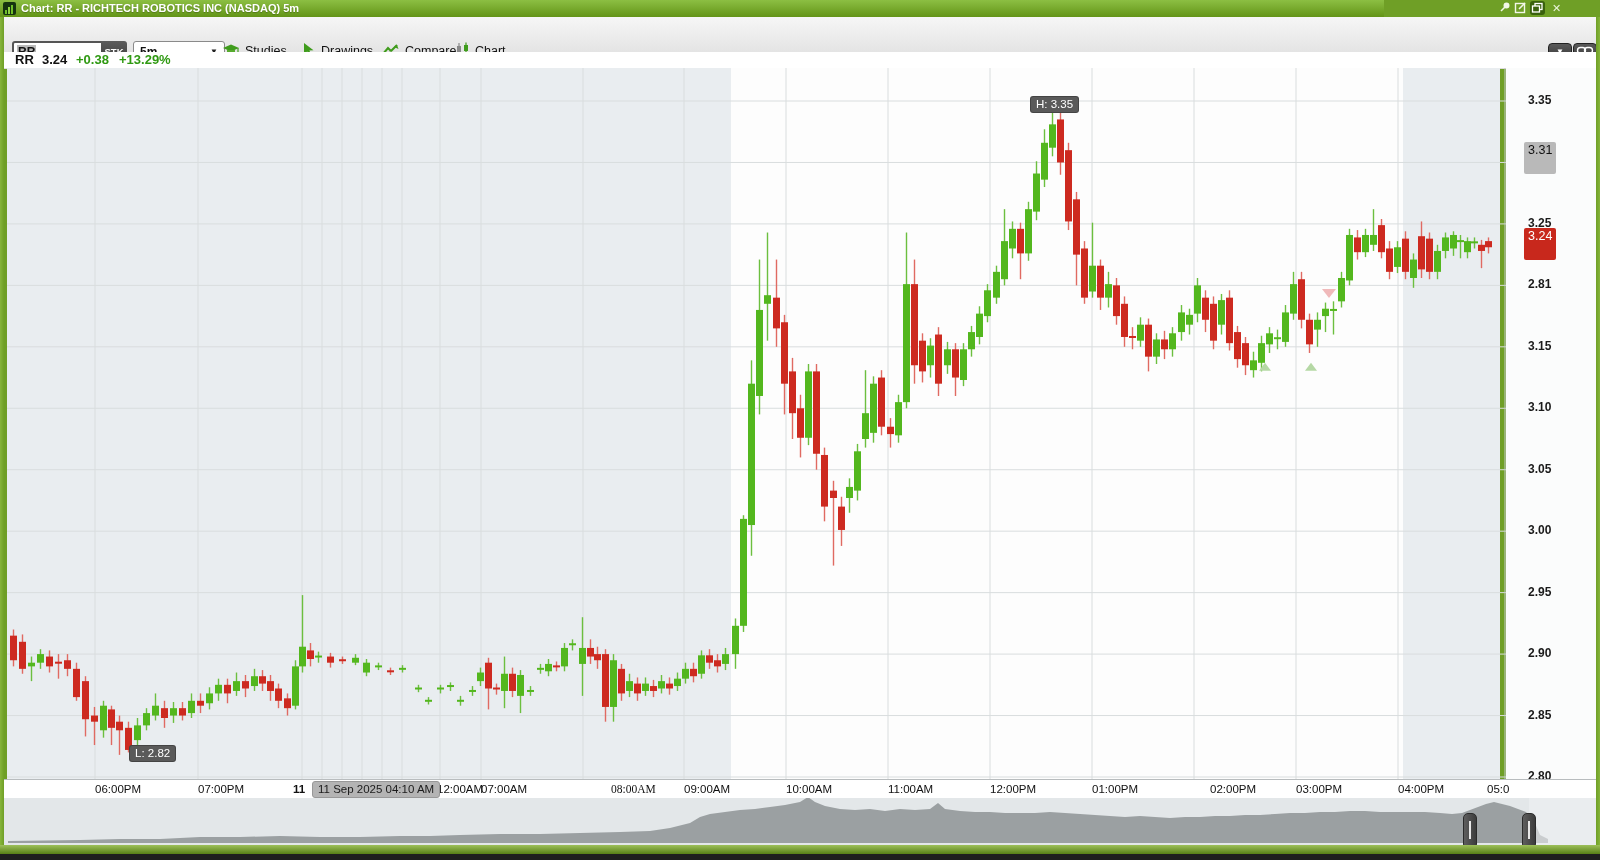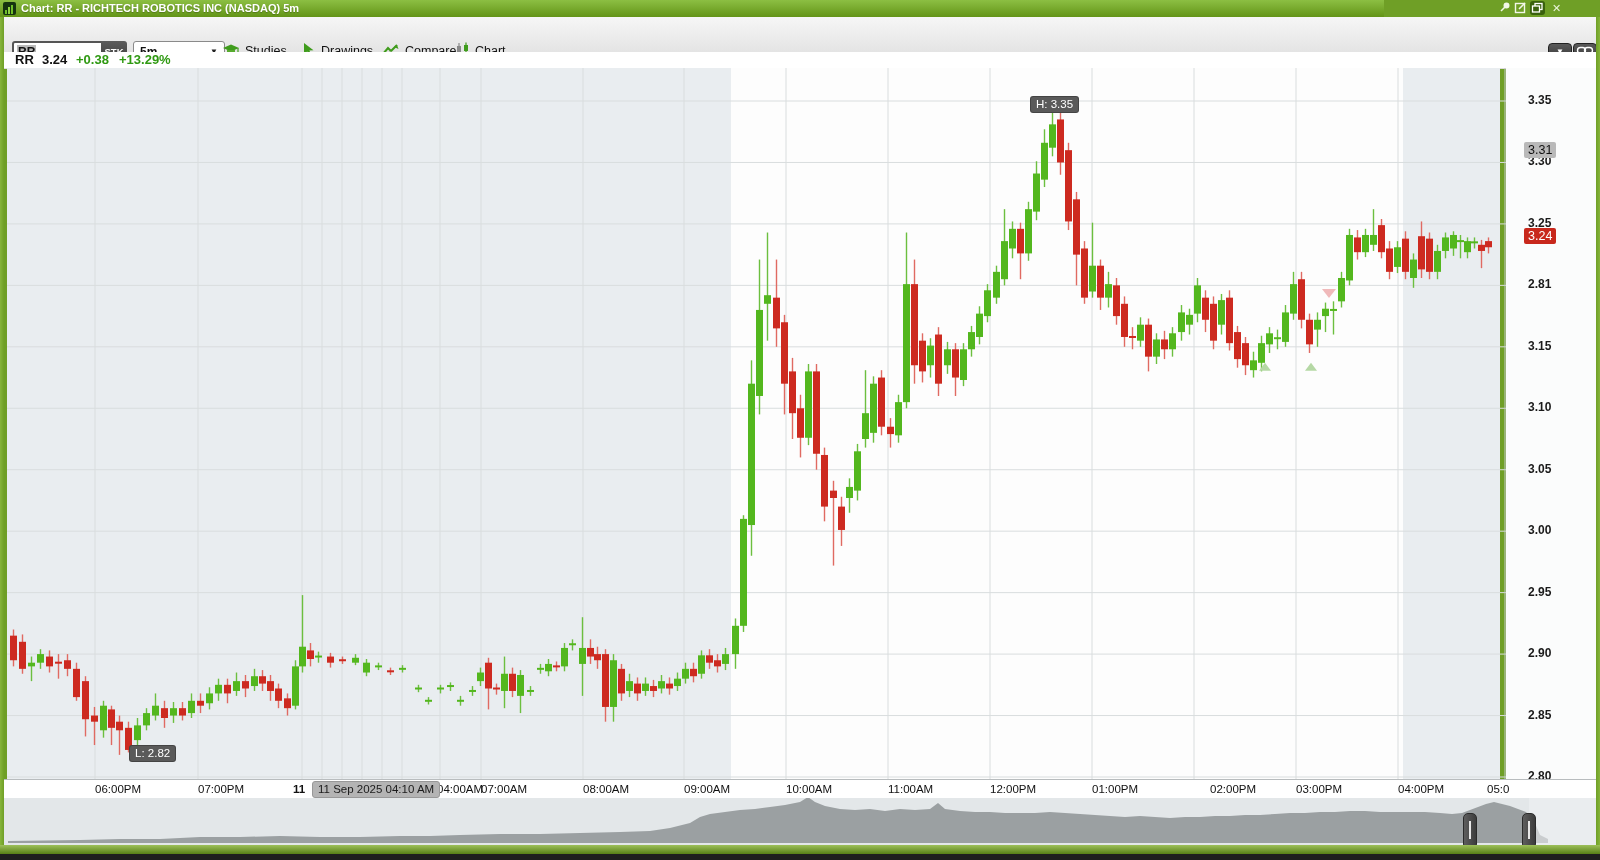--- a/index.html
+++ b/index.html
@@ -34,21 +34,21 @@
     border-radius:4px;color:#fff;text-align:center;line-height:16px;font-size:8px;}
   
   #quote-row{left:4px;top:52px;width:1592px;height:16px;background:#ffffff;border-bottom:1px solid #dcdcdc;
     font-size:13px;font-weight:bold;}
   #quote-row span{position:absolute;top:0px;line-height:16px;}
   .q-black{color:#111;} .q-green{color:#2f9912;}
   
   #plot-svg{left:0;top:68px;}
   #gutter{left:1506px;top:68px;width:90px;height:711px;background:#fbfcfc;}
   .price-label{position:absolute;left:1528px;font-size:12px;color:#1a1a1a;font-weight:bold;}
-  .axis-badge{position:absolute;left:1524px;font-size:12.5px;padding:0 4px;border-radius:2px;height:16px;line-height:16px;}
+  .axis-badge{position:absolute;left:1524px;font-size:12.5px;padding:0 4px;border-radius:2px;height:32px;line-height:16px;}
   #marker-badge{background:#b9b9b9;color:#111;}
   #last-badge{background:#c8281c;color:#fff;}
   .hl-badge{position:absolute;background:#5a5a5a;color:#fff;font-size:11.5px;height:15px;line-height:15px;
     padding:0 5px;border-radius:2px;box-shadow:0 0 0 1px #444;}
   
   #time-axis{left:4px;top:779px;width:1592px;height:19px;background:#ffffff;border-top:1px solid #b8bcbe;}
   .time-label{position:absolute;top:3px;font-size:11.5px;color:#111;white-space:nowrap;}
   #time-tooltip{left:312px;top:781px;height:15px;line-height:15px;background:#b4b4b4;border:1px solid #989898;
     border-radius:3px;padding:0 5px;font-size:11.5px;color:#1b1b1b;white-space:nowrap;}
   
@@ -553,23 +553,23 @@
   </div>
 <div id="marker-badge" class="axis-badge" style="top: 142.164px;">3.31</div>
 <div id="last-badge" class="axis-badge" style="top: 228.2px;">3.24</div>
 <div id="high-badge" class="hl-badge abs" style="left: 1031px; top: 97px;">H: 3.35</div>
 <div id="low-badge" class="hl-badge abs" style="left: 130px; top: 746px;">L: 2.82</div>
 
 <div id="time-axis" class="abs">
     <span class="time-label" style="left: 91px;">06:00PM</span>
     <span class="time-label" style="left: 194px;">07:00PM</span>
     <span class="time-label" style="left: 289px; font-weight: bold;">11</span>
-    <span class="time-label" style="left: 433px;">04:00AM</span>
+    <span class="time-label" style="left: 433px;">12:00AM</span>
     <span class="time-label" style="left: 477px;">07:00AM</span>
-    <span class="time-label" style="left: 579px;">08:00AM</span>
+    <span class="time-label" style="left: 607px; font-family: Liberation Serif, serif;">08:00AM</span>
     <span class="time-label" style="left: 680px;">09:00AM</span>
     <span class="time-label" style="left: 782px;">10:00AM</span>
     <span class="time-label" style="left: 884px;">11:00AM</span>
     <span class="time-label" style="left: 986px;">12:00PM</span>
     <span class="time-label" style="left: 1088px;">01:00PM</span>
     <span class="time-label" style="left: 1190px; margin-left: 16px;">02:00PM</span>
     <span class="time-label" style="left: 1292px;">03:00PM</span>
     <span class="time-label" style="left: 1394px;">04:00PM</span>
     <span class="time-label" style="left: 1483px;">05:0</span>
   </div>

